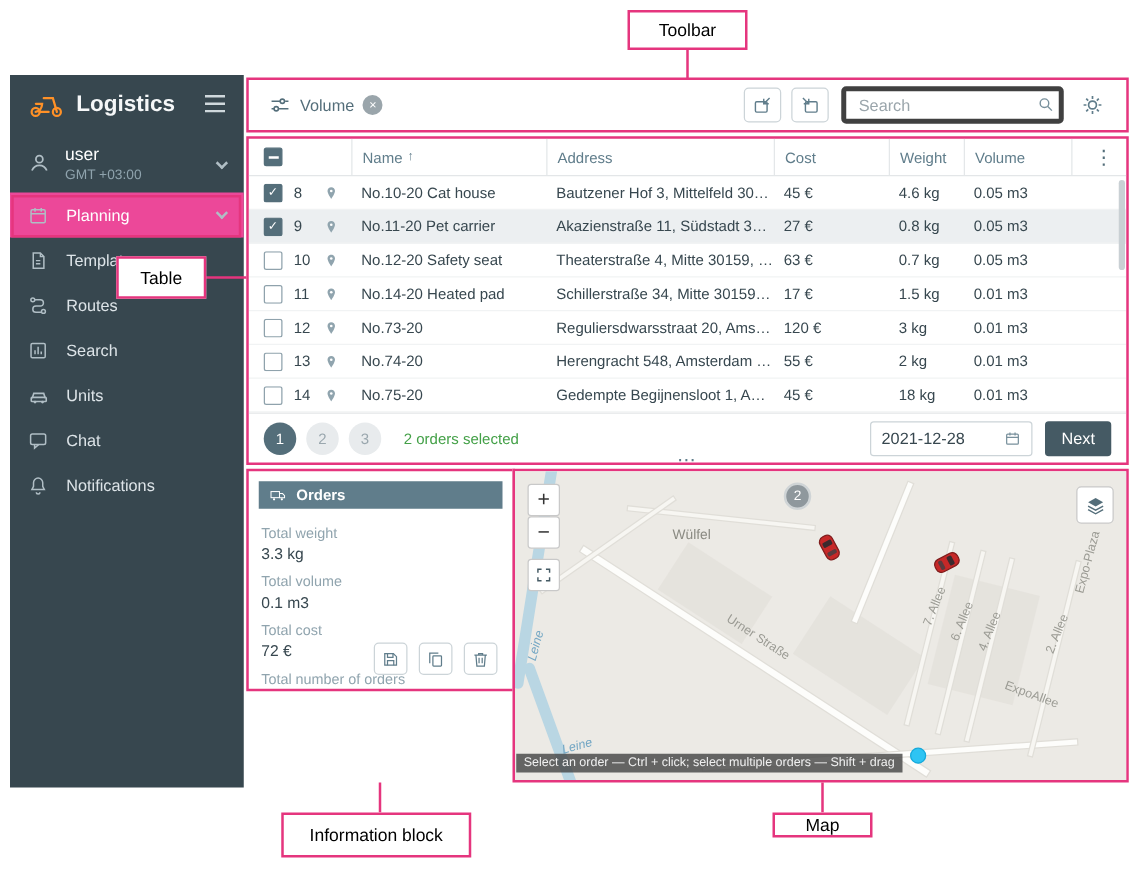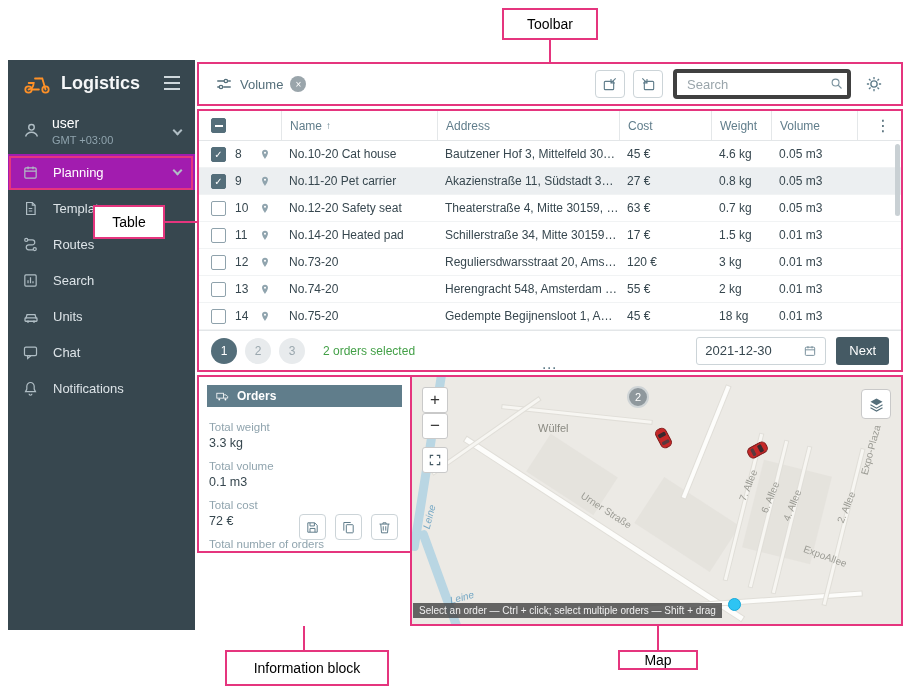--- a/index.html
+++ b/index.html
@@ -21,21 +21,21 @@
   .logo-title{font-size:18px;font-weight:bold;color:#f5f7f8;margin-left:9px;flex:1;}
   .hamburger{display:flex;}
   .user-row{height:48px;display:flex;align-items:center;padding:0 14px;}
   .uicon{display:flex;color:#b0bec5;margin-right:11px;}
   .ucol{display:flex;flex-direction:column;}
   .user-name{font-size:14px;color:#fff;}
   .user-tz{font-size:11px;color:#8fa3ad;margin-top:3px;}
   .chev{width:7px;height:7px;border-right:2px solid #b0bec5;border-bottom:2px solid #b0bec5;
         transform:rotate(45deg);display:inline-block;}
   .nav-item{height:36px;display:flex;align-items:center;padding:0 14px;font-size:13px;color:#dde4e8;cursor:pointer;}
-  .nav-item.active{background:#a21caf;color:#fff;}
+  .nav-item.active{background:#ec4899;color:#fff;}
   .nicon{width:20px;height:18px;margin-right:11px;display:flex;align-items:center;color:#b0bec5;}
   .nav-chev{margin-left:auto;margin-top:-3px;}
 
   
   #toolbar-region{left:197px;top:62px;width:706px;height:44px;}
   .toolbar-inner{width:100%;height:100%;display:flex;align-items:center;padding:0 10px;}
   .filter-btn{display:flex;align-items:center;gap:7px;color:#546e7a;font-size:13px;padding:0 6px;cursor:pointer;}
   .clear-badge{width:16px;height:16px;border-radius:50%;background:#9aa5ab;color:#fff;font-size:10px;
                display:flex;align-items:center;justify-content:center;}
   .tspacer{flex:1;}
@@ -449,21 +449,21 @@
 </div>
     <div class="tbl-footer">
       <div id="pages">
           <div class="page-btn active">1</div>
           <div class="page-btn">2</div>
           <div class="page-btn">3</div>
         </div>
       <span class="sel-text">2 orders selected</span>
       <div class="fspacer"></div>
       <div class="date-input">
-        <span>2021-12-30</span>
+        <span>2021-12-28</span>
         <span style="display:flex;">
             <svg viewBox="0 0 24 24" width="14" height="14">
               <rect x="4" y="5.5" width="16" height="14" rx="1.5" fill="none" stroke="#78909c" stroke-width="1.7"></rect>
               <path d="M4 10h16M8.5 3.5v4M15.5 3.5v4" stroke="#78909c" stroke-width="1.7" fill="none"></path>
             </svg>
           </span>
       </div>
       <div class="next-btn">
           <span>Next</span>
         </div>
@@ -580,21 +580,21 @@
 
   <div class="ann-box" style="left:502px;top:8px;width:96px;height:32px;">
       <span>Toolbar</span>
     </div>
   <div class="ann-line" style="left:549px;top:40px;width:2px;height:23px;"></div>
   <div class="ann-box" style="left:93px;top:205px;width:72px;height:34px;">
       <span>Table</span>
     </div>
   <div class="ann-line" style="left:165px;top:221px;width:32px;height:2px;"></div>
   <div class="ann-outline" style="left:9px;top:156px;width:184px;height:34px;"></div>
-  <div class="ann-box" style="left:225px;top:650px;width:164px;height:36px;">
+  <div class="ann-box" style="left:225px;top:650px;width:152px;height:36px;">
       <span>Information block</span>
     </div>
   <div class="ann-line" style="left:303px;top:626px;width:2px;height:24px;"></div>
   <div class="ann-box" style="left:618px;top:650px;width:80px;height:20px;">
       <span>Map</span>
     </div>
   <div class="ann-line" style="left:657px;top:626px;width:2px;height:24px;"></div>
 
 </div>
 

